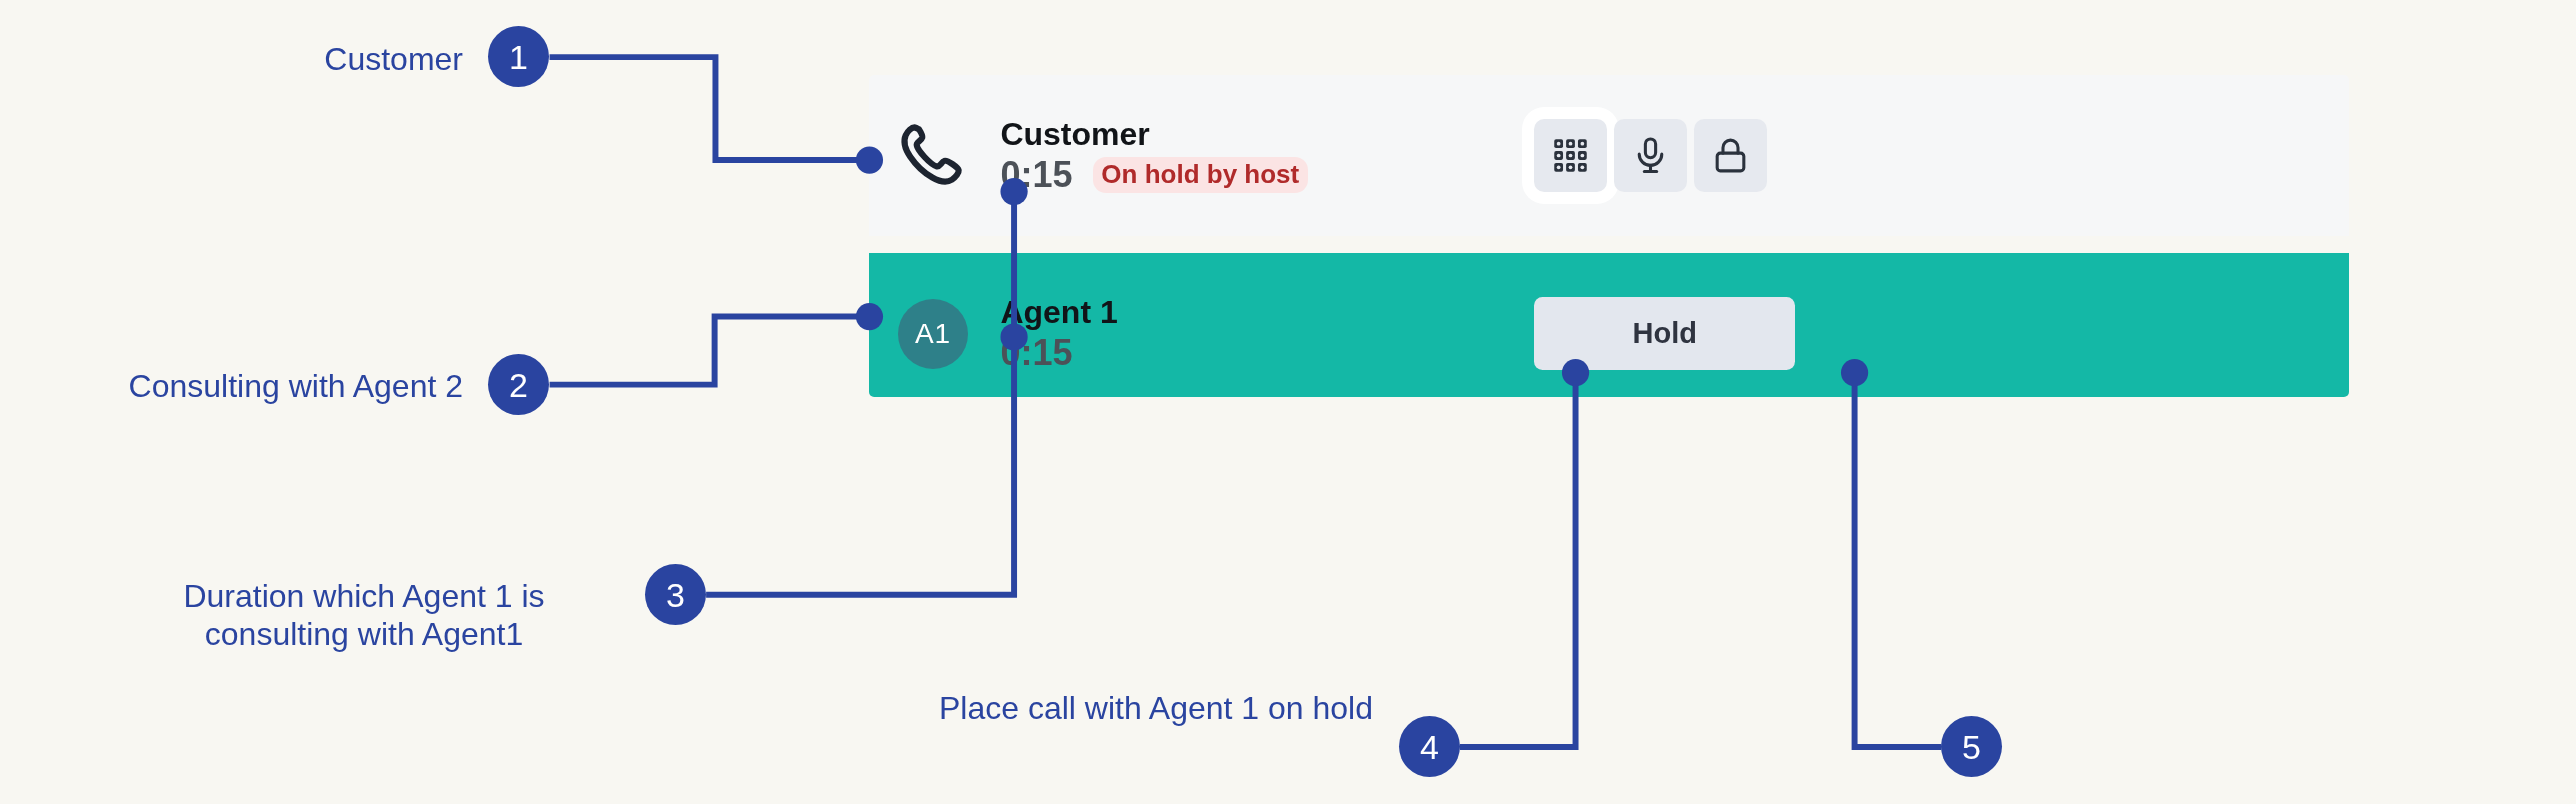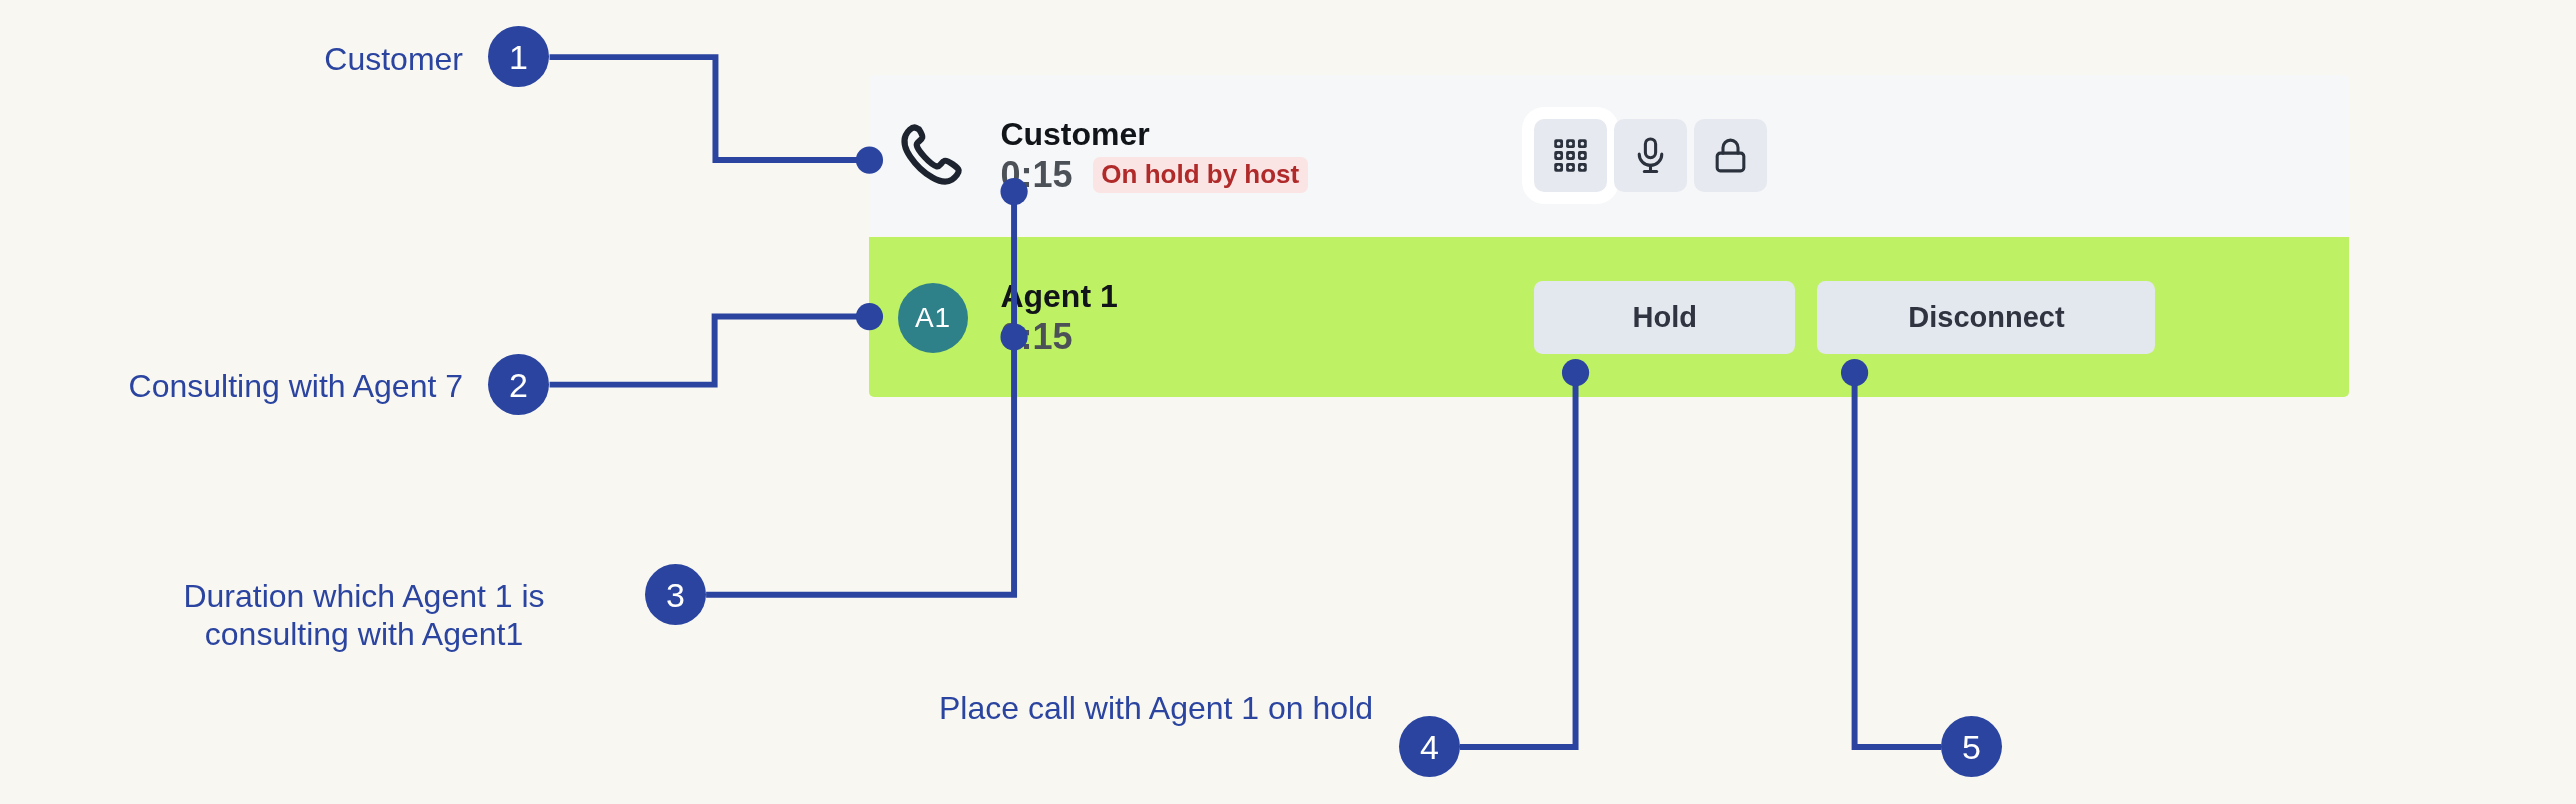--- a/index.html
+++ b/index.html
@@ -46,21 +46,21 @@
     left:869px;top:75px;
     width:1480px;height:322px;
     border-radius:5.1px;
     overflow:hidden;
   }
   .call-row{
     position:absolute;left:0;width:1480px;height:161px;
     display:flex;align-items:center;
   }
   #row-customer{top:0;background:#f6f7f8;}
-  #row-agent{top:162px;background:#bef264;}
+  #row-agent{top:178px;background:#14b8a6;}
 
   .party-icon{
     width:128px;
     display:flex;align-items:center;justify-content:center;
     flex:0 0 128px;
   }
   .avatar{
     width:70px;height:70px;border-radius:50%;
     background:#2e8089;
     color:#ffffff;
@@ -82,21 +82,21 @@
   .party-meta{
     display:flex;align-items:center;gap:20.4px;
   }
   .duration{
     font-size:36px;font-weight:bold;color:#4c5158;line-height:1;
   }
   .status-badge{
     font-size:26px;font-weight:bold;color:#b02a2a;
     background:#fbe4e4;
     padding:4.3px 8.5px 6px 8.5px;
-    border-radius:7px;
+    border-radius:13px;
     line-height:1;
   }
 
   .actions{
     flex:1;display:flex;align-items:center;gap:7px;
     padding-left:6.8px;
   }
   .icon-btn{
     width:73px;height:73px;border-radius:10.2px;
     background:#e6e9ef;
@@ -195,21 +195,20 @@
 
       <div class="party-info">
         <div class="party-name">Agent 1</div>
         <div class="party-meta">
           <span class="duration">0:15</span>
         </div>
       </div>
 
       <div class="actions">
         <div class="text-btn" id="btn-hold">Hold</div>
-        <div class="text-btn" id="btn-disconnect">Disconnect</div>
       </div>
     </div>
   </div>
 
   <svg id="connectors" viewBox="0 0 3028 946">
     <g fill="none" stroke="#2a44a0" stroke-width="7">
 
       <path d="M 646 67 H 841 V 188 H 1022"></path>
 
       <path d="M 646 452 H 840 V 372 H 1022"></path>
@@ -231,21 +230,21 @@
   </svg>
 
   <div class="badge" style="left:488px;  top:26px;">1</div>
   <div class="badge" style="left:488px;  top:354px;">2</div>
   <div class="badge" style="left:645px;  top:564px;">3</div>
   <div class="badge" style="left:1399px; top:716px;">4</div>
   <div class="badge" style="left:1941px; top:716px;">5</div>
 
   <div class="anno-label right" style="left:46px; top:41px; width:417px;">Customer</div>
 
-  <div class="anno-label right" style="left:0px; top:368px; width:463px;">Consulting with Agent 7</div>
+  <div class="anno-label right" style="left:0px; top:368px; width:463px;">Consulting with Agent 2</div>
 
   <div class="anno-label center" style="left:109px; top:578px; width:510px;">
     <div>Duration which Agent 1 is</div>
     <div>consulting with Agent1</div>
   </div>
 
   <div class="anno-label right" style="left:742px; top:690px; width:631px;">Place call with Agent 1 on hold</div>
 
 
 </div>

